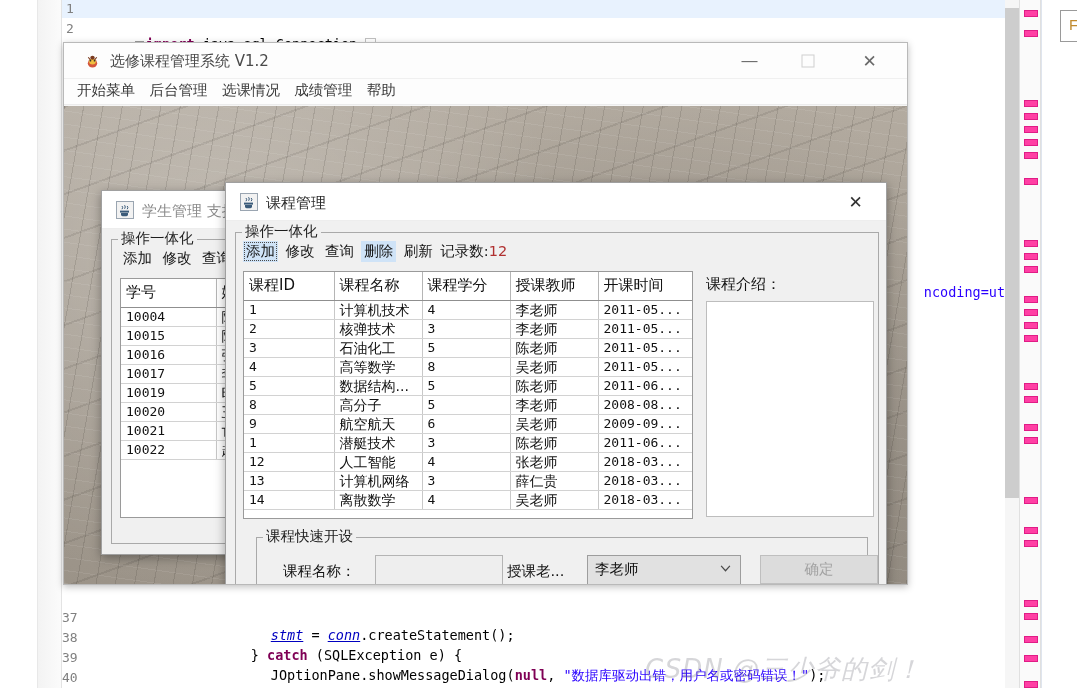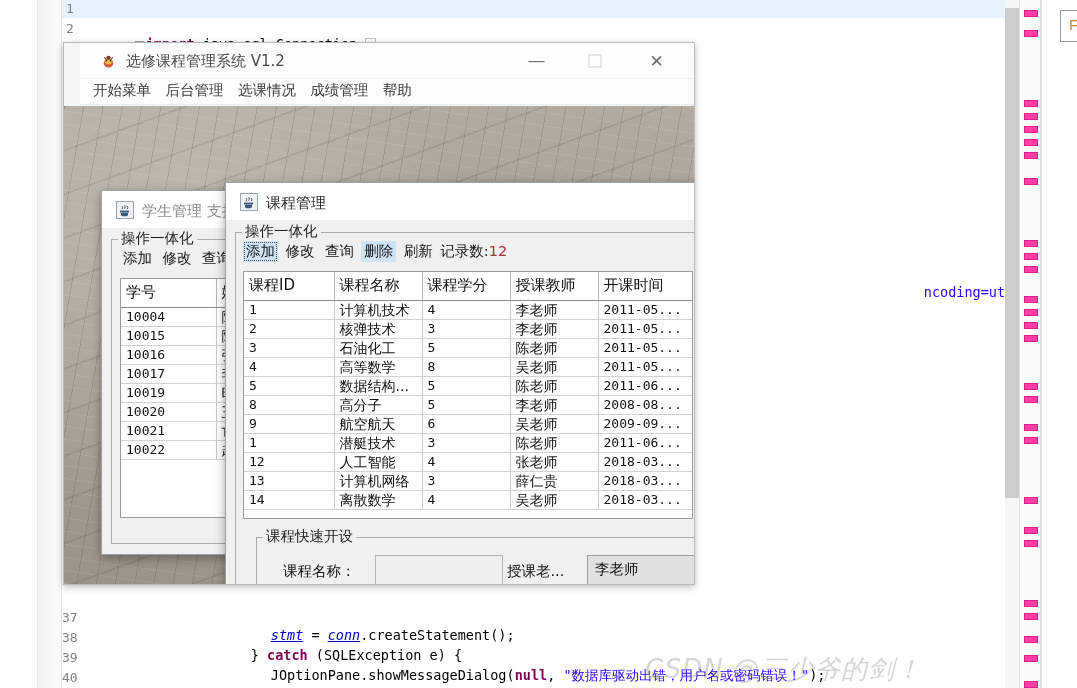--- a/index.html
+++ b/index.html
@@ -63,25 +63,24 @@
     background:#ffffff; border-left:1px solid #dfe5ee;
   }
   .fi-box {
     position:absolute; left:18px; top:10px; width:60px; height:32px;
     border:1px solid #9a9a9a; background:#fff; color:#c08a2e;
     font-size:15px; padding:5px 0 0 8px; overflow:hidden;
   }
 
   
   .app-window {
-    position:absolute; left:63px; top:42px; width:632px; height:543px;
+    position:absolute; left:63px; top:42px; width:845px; height:543px;
     border:1px solid #b9b9b9; background:#f6f6f6;
     box-shadow: 0 2px 7px rgba(0,0,0,0.25);
     overflow:hidden;
-    padding-left:16px;
   }
   .app-titlebar {
     height:36px; background:#fdfdfd; position:relative;
     border-bottom:1px solid #f0f0f0;
   }
   .app-title-text {
     position:absolute; left:46px; top:9px; font-size:15px; color:#4a4a4a;
     font-family:"DejaVu Sans", sans-serif;
   }
   .java-cup {
@@ -582,20 +581,21 @@
             <div class="tfield" style="left:118px; top:17px; width:128px; height:30px;"></div>
 
             <div class="form-label" style="left:250px; top:24px;">授课老...</div>
             <div class="combo" style="left:330px; top:17px; width:154px; height:30px;">
               <span class="val">李老师</span>
               <svg class="arrow" viewBox="0 0 12 8">
                 <path d="M1 1 L6 6.6 L11 1" stroke="#4a4a4a" stroke-width="1.4" fill="none"></path>
               </svg>
             </div>
 
+            <div class="btn disabled" style="left:503px; top:17px; width:118px; height:29px;">确定</div>
 
           </div>
         </div>
       </div>
 
     </div>
   </div>
 
 </div>
 

